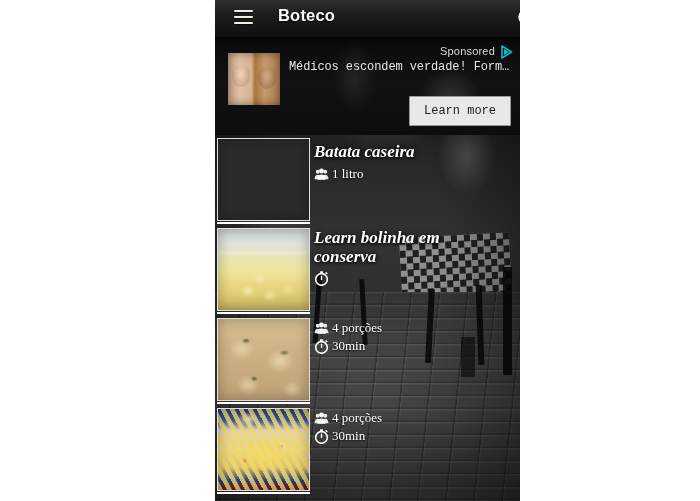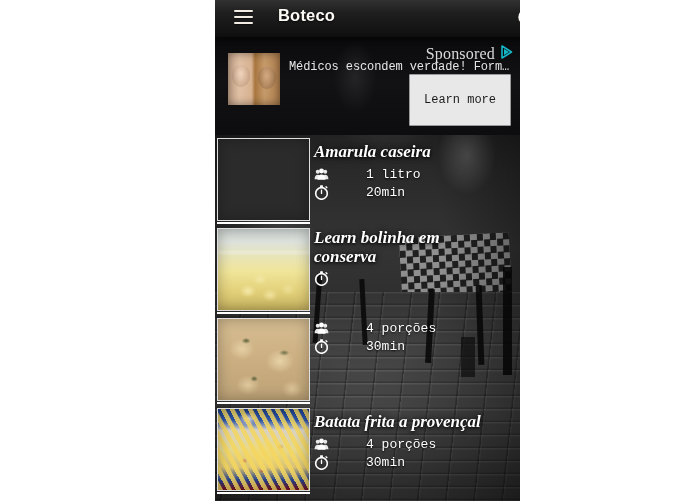--- a/index.html
+++ b/index.html
@@ -200,23 +200,23 @@
   }
   #ad-thumb .face-r {
     position: absolute; left: 30px; top: 14px;
     width: 18px; height: 22px;
     background: radial-gradient(ellipse at 50% 40%, rgba(230,190,160,0.45), rgba(90,60,40,0.25) 75%);
     border-radius: 45% 45% 50% 50%;
   }
   #ad-sponsored {
     position: absolute;
     right: 25px; top: 8px;
-    font-size: 16px;
+    font-size: 11px;
     color: #d9d9d9;
-    font-family: Liberation Serif, serif;
+    font-family: Liberation Sans, sans-serif;
     letter-spacing: 0.2px;
   }
   #adchoices {
     position: absolute;
     right: 6px; top: 8px;
     width: 14px; height: 14px;
   }
   #ad-text {
     position: absolute;
     left: 74px; top: 23px;
@@ -224,21 +224,21 @@
     font-size: 12px;
     color: #e6e6e6;
     font-family: "Liberation Mono", monospace;
     white-space: nowrap;
     overflow: hidden;
     letter-spacing: -0.1px;
   }
   #ad-cta {
     position: absolute;
     right: 9px; bottom: 9px;
-    padding: 18px 14px;
+    padding: 7px 14px;
     background: #e8e8e8;
     border: 1px solid #9a9a9a;
     color: #1a1a1a;
     font-size: 12px;
     font-family: "Liberation Mono", monospace;
     cursor: pointer;
     border-radius: 1px;
   }
 
   
@@ -354,26 +354,25 @@
     height: 18px;
   }
   .mrow .mi {
     width: 15px;
     height: 15px;
     margin-right: 3px;
     flex: 0 0 15px;
     display: block;
   }
   .mrow .mtext {
-    font-family: Liberation Mono, monospace;
+    font-family: Liberation Serif, serif;
     color: #ffffff;
     font-size: 13px;
     text-shadow: 0 1px 2px rgba(0,0,0,0.9);
     white-space: nowrap;
-    margin-left: 34px;
   }
   .rdivider {
     position: absolute;
     left: 2px;
     bottom: 1px;
     width: 93px;
     height: 2px;
     background: #ffffff;
   }
   
@@ -434,45 +433,34 @@
     </div>
 
     <div id="list">
 
       <div class="recipe">
         <div class="thumb">
           <div class="thumb-inner t1"></div>
           <div class="t-mask"></div>
         </div>
         <div class="rinfo">
-          <div class="rtitle">Amarula caseira</div>
+          <div class="rtitle">Batata caseira</div>
           <div class="rmeta">
             <div class="mrow">
               <span class="mi">
                 <svg width="15" height="15" viewBox="0 0 16 16" aria-hidden="true">
                   <circle cx="4" cy="5" r="2.1" fill="#e9e9e9"></circle>
                   <circle cx="12" cy="5" r="2.1" fill="#e9e9e9"></circle>
                   <circle cx="8" cy="4.2" r="2.6" fill="#ffffff"></circle>
                   <path d="M0.6 13 C0.6 9.6 2.3 8.2 4 8.2 C5.7 8.2 7.4 9.6 7.4 13 Z" fill="#e9e9e9"></path>
                   <path d="M8.6 13 C8.6 9.6 10.3 8.2 12 8.2 C13.7 8.2 15.4 9.6 15.4 13 Z" fill="#e9e9e9"></path>
                   <path d="M3.7 13.6 C3.7 9.8 5.7 8.0 8 8.0 C10.3 8.0 12.3 9.8 12.3 13.6 Z" fill="#ffffff"></path>
                 </svg>
               </span>
               <span class="mtext">1 litro</span>
-            </div>
-            <div class="mrow">
-              <span class="mi">
-                <svg width="15" height="15" viewBox="0 0 16 16" aria-hidden="true">
-                  <rect x="6.4" y="0.3" width="3.2" height="1.7" rx="0.5" fill="#ffffff"></rect>
-                  <rect x="12.0" y="1.6" width="2.6" height="1.5" rx="0.6" fill="#ffffff" transform="rotate(40 13.3 2.3)"></rect>
-                  <circle cx="8" cy="9" r="6.2" fill="none" stroke="#ffffff" stroke-width="1.7"></circle>
-                  <line x1="8" y1="9" x2="8" y2="5.4" stroke="#ffffff" stroke-width="1.4" stroke-linecap="round"></line>
-                </svg>
-              </span>
-              <span class="mtext">20min</span>
             </div>
           </div>
         </div>
         <div class="rdivider"></div>
       </div>
 
       <div class="recipe two-line">
         <div class="thumb">
           <div class="thumb-inner t2"></div>
           <div class="t-mask"></div>
@@ -530,21 +518,20 @@
         </div>
         <div class="rdivider"></div>
       </div>
 
       <div class="recipe">
         <div class="thumb">
           <div class="thumb-inner t4"></div>
           <div class="t-mask"></div>
         </div>
         <div class="rinfo">
-          <div class="rtitle">Batata frita a provençal</div>
           <div class="rmeta">
             <div class="mrow">
               <span class="mi">
                 <svg width="15" height="15" viewBox="0 0 16 16" aria-hidden="true">
                   <circle cx="4" cy="5" r="2.1" fill="#e9e9e9"></circle>
                   <circle cx="12" cy="5" r="2.1" fill="#e9e9e9"></circle>
                   <circle cx="8" cy="4.2" r="2.6" fill="#ffffff"></circle>
                   <path d="M0.6 13 C0.6 9.6 2.3 8.2 4 8.2 C5.7 8.2 7.4 9.6 7.4 13 Z" fill="#e9e9e9"></path>
                   <path d="M8.6 13 C8.6 9.6 10.3 8.2 12 8.2 C13.7 8.2 15.4 9.6 15.4 13 Z" fill="#e9e9e9"></path>
                   <path d="M3.7 13.6 C3.7 9.8 5.7 8.0 8 8.0 C10.3 8.0 12.3 9.8 12.3 13.6 Z" fill="#ffffff"></path>

